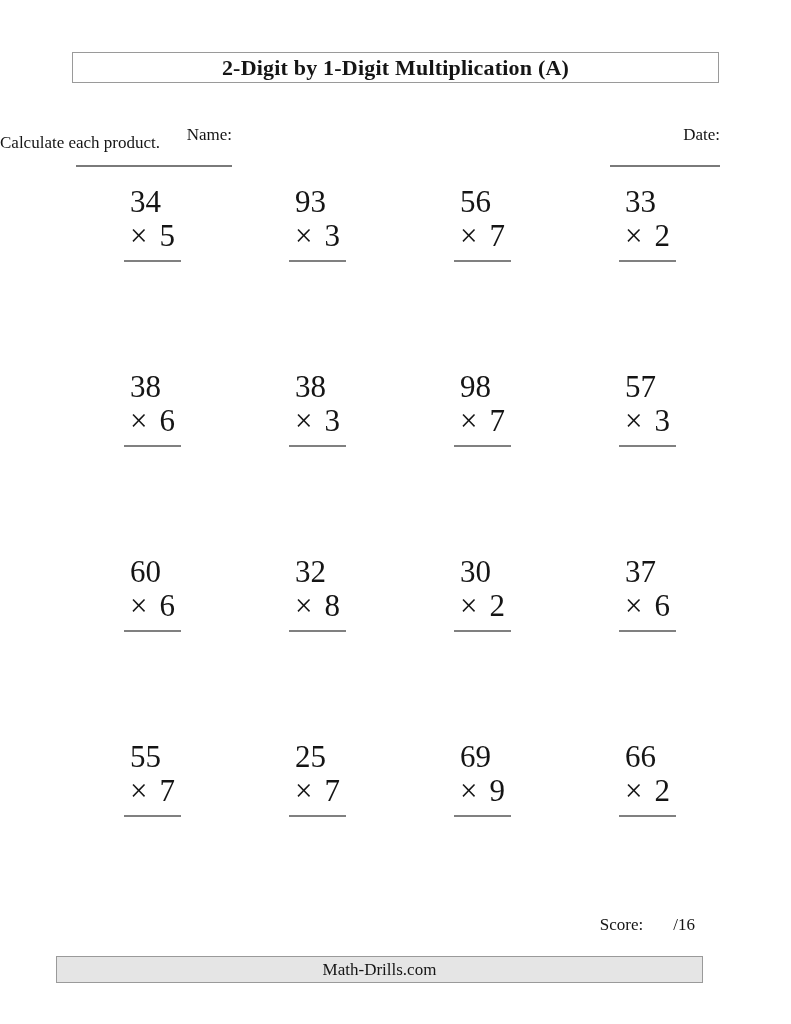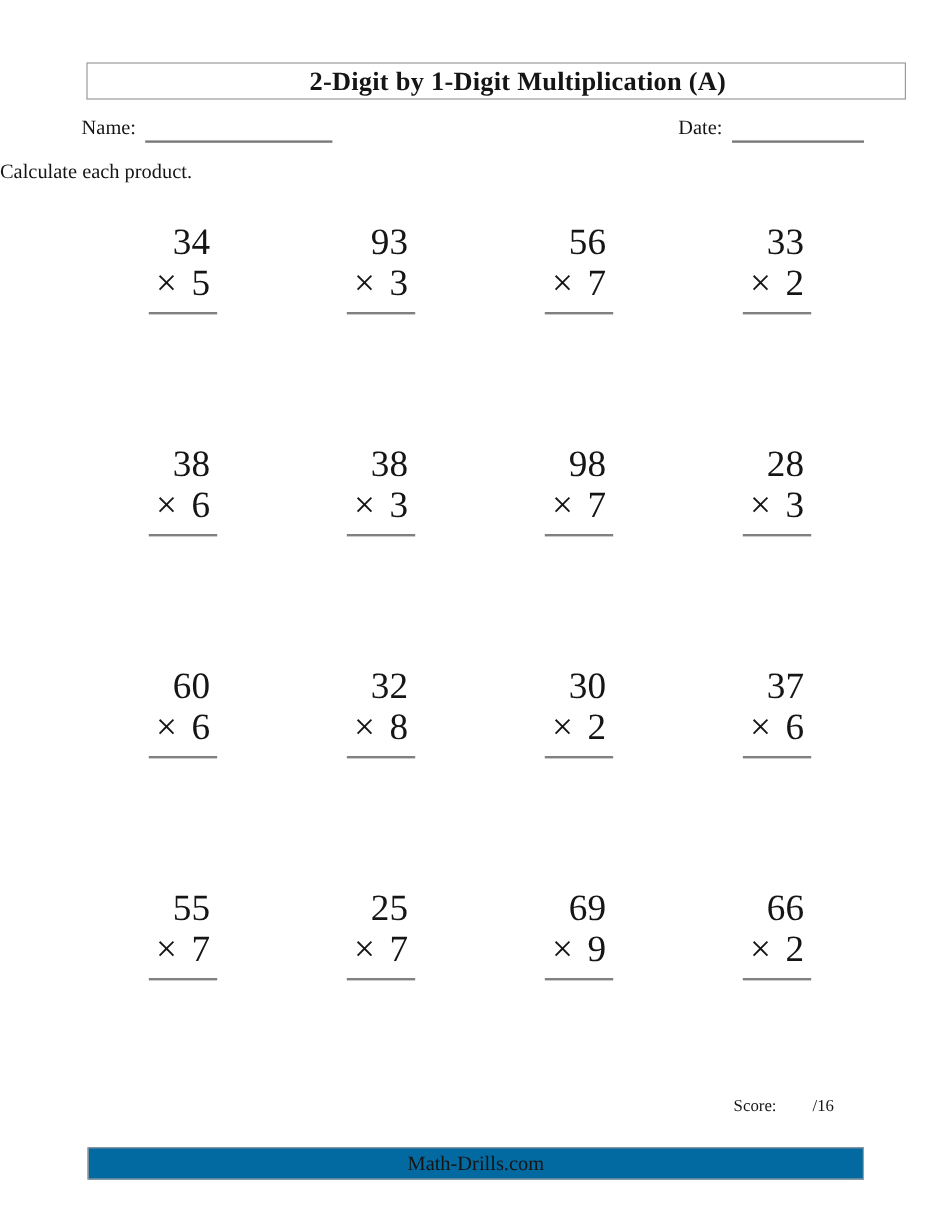--- a/index.html
+++ b/index.html
@@ -12,81 +12,79 @@
     overflow: hidden;
   }
   .page { position: absolute; inset: 0; }
 
   .title-box {
     position: absolute; left: 72px; top: 52px;
     width: 645px; height: 29px;
     border: 1px solid #9a9a9a;
     display: flex; align-items: center; justify-content: center;
     background: #ffffff;
-    padding-left: 36px;
   }
   .title-text { font-size: 22px; font-weight: bold; letter-spacing: 0.2px; }
 
   .meta-row {
     position: absolute; left: 68px; top: 97px; width: 652px;
     display: flex; align-items: flex-end; font-size: 17px;
   }
-  .field-group { display: flex; align-items: flex-end; }
+  .field-group { display: flex; align-items: flex-end; flex-direction: column; }
   .field-label { padding-bottom: 2px; }
   .blank-line {
     border-bottom: 2px solid #7a7a7a;
     height: 18px;
   }
   .name-line { width: 156px; margin-left: 8px; }
-  .date-group { margin-left: auto; }
+  .date-group { margin-left: auto; margin-top: 28px; }
   .date-line { width: 110px; margin-left: 8px; }
 
   .instruction {
     position: absolute; left: 0; top: 133px; width: 100%;
     text-align: left; font-size: 17px;
   }
 
   .problems {
     position: absolute; left: 70px; top: 185px;
     display: grid;
     grid-template-columns: repeat(4, 165px);
     grid-auto-rows: 185px;
     justify-items: center;
     align-items: start;
   }
   .prob { display: inline-block; }
   .num-top {
-    text-align: right;
     font-size: 31px; line-height: 33px;
     padding: 0 6px 0 6px;
   }
   .num-row {
     display: flex; justify-content: space-between; align-items: baseline;
     font-size: 31px; line-height: 35px;
     padding: 0 6px 0 6px;
   }
   .op { margin-right: 12px; }
   .answer-line {
     margin-top: 7px;
     border-bottom: 2.5px solid #808080;
     width: 100%;
   }
 
   .score-row {
     position: absolute; top: 915px; right: 96px;
-    display: flex; align-items: flex-end; font-size: 14px;
+    display: flex; align-items: flex-end; font-size: 17px;
   }
   .score-gap { width: 30px; }
 
   .footer-box {
-    position: absolute; left: 73px; top: 956px;
+    position: absolute; left: 56px; top: 956px;
     width: 645px; height: 25px;
     border: 1px solid #9a9a9a;
     display: flex; align-items: center; justify-content: center;
-    background: #0369a1;
+    background: #e5e5e5;
   }
   .footer-text { font-size: 17px; }
 </style>
 </head>
 <body>
 
 <div class="page">
 
   <div class="title-box">
     <span class="title-text">2-Digit by 1-Digit Multiplication (A)</span>
@@ -179,21 +177,21 @@
         <div class="num-row">
           <span class="op">×</span>
           <span class="num-bot">7</span>
         </div>
         <div class="answer-line"></div>
       </div>
     </div>
 
     <div class="cell">
       <div class="prob">
-        <div class="num-top">28</div>
+        <div class="num-top">57</div>
         <div class="num-row">
           <span class="op">×</span>
           <span class="num-bot">3</span>
         </div>
         <div class="answer-line"></div>
       </div>
     </div>
 
     <div class="cell">
       <div class="prob">

